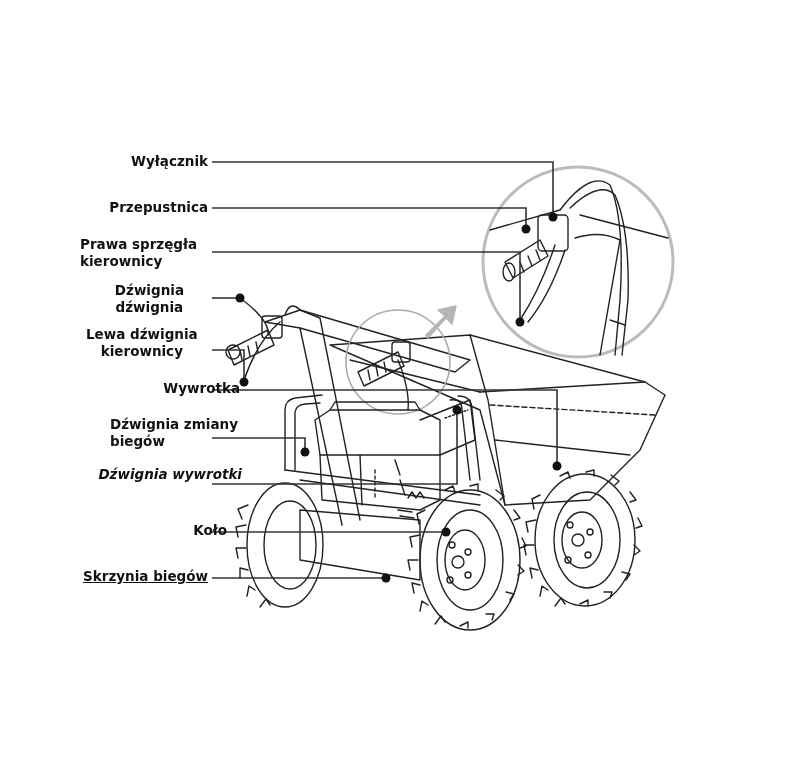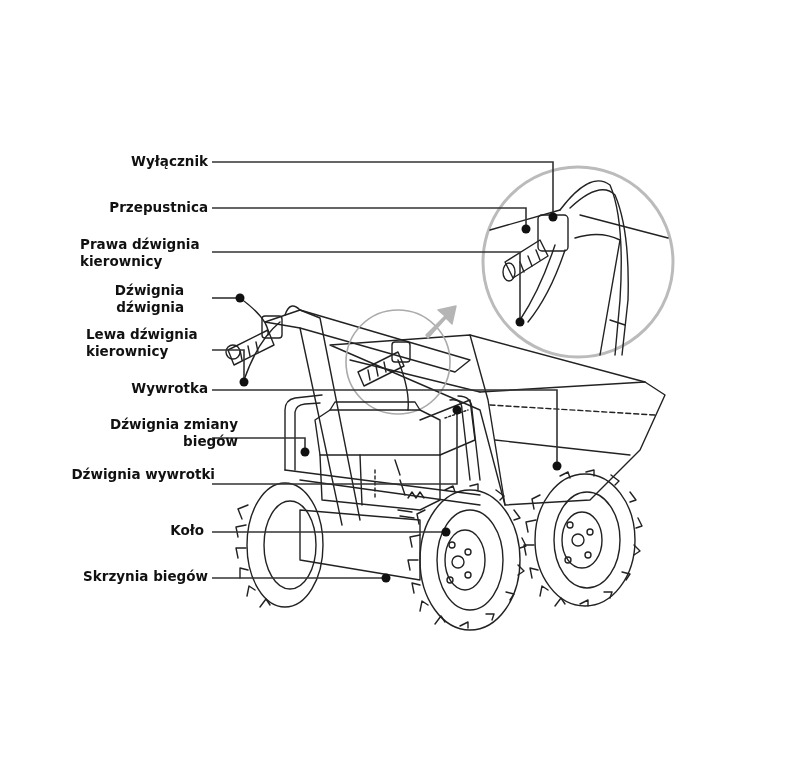--- a/index.html
+++ b/index.html
@@ -5,21 +5,21 @@
     html, body { margin: 0; padding: 0; background: #ffffff; }
     body { width: 800px; height: 784px; position: relative; overflow: hidden; }
     .canvas { position: absolute; left: 0; top: 0; width: 800px; height: 784px; }
     .label {
       position: absolute;
       font-family: "DejaVu Sans", sans-serif;
       font-weight: bold;
       font-size: 13.5px;
       line-height: 17px;
       color: #111111;
-      text-align: right;
+      text-align: center;
       white-space: nowrap;
     }
     .label span { display: block; }
     svg { position: absolute; left: 0; top: 0; }
   </style>
 </head>
 <body>
 
 <div class="canvas">
 
@@ -158,41 +158,41 @@
     </g>
   </svg>
 
   <div class="label" style="right:592px; top:153px;">
     <span>Wyłącznik</span>
   </div>
   <div class="label" style="right:592px; top:199px;margin-left:16px;">
     <span>Przepustnica</span>
   </div>
   <div class="label" style="left:80px; top:236px; text-align:left;">
-    <span>Prawa dźwignia</span>
+    <span>Prawa sprzęgła</span>
     <span>kierownicy</span>
   </div>
   <div class="label" style="right:616px; top:282px;">
     <span>Dźwignia</span>
     <span>dźwignia</span>
   </div>
-  <div class="label" style="left:86px; top:326px; text-align:left;">
+  <div class="label" style="left:86px; top:326px; text-align:center;">
     <span>Lewa dźwignia</span>
     <span>kierownicy</span>
   </div>
-  <div class="label" style="right:592px; top:380px;">
+  <div class="label" style="right:560px; top:380px;">
     <span>Wywrotka</span>
   </div>
-  <div class="label" style="left:110px; top:416px; text-align:right;">
+  <div class="label" style="left:110px; top:416px; text-align:left;">
     <span>Dźwignia zmiany</span>
     <span>biegów</span>
   </div>
-  <div class="label" style="right:585px; top:466px;">
+  <div class="label" style="right:558px; top:466px;font-style:italic;">
     <span>Dźwignia wywrotki</span>
   </div>
-  <div class="label" style="right:596px; top:522px;">
+  <div class="label" style="right:573px; top:522px;">
     <span>Koło</span>
   </div>
-  <div class="label" style="right:592px; top:568px;">
+  <div class="label" style="right:592px; top:568px;text-decoration:underline;">
     <span>Skrzynia biegów</span>
   </div>
 
 </div>
 
 </body></html>

